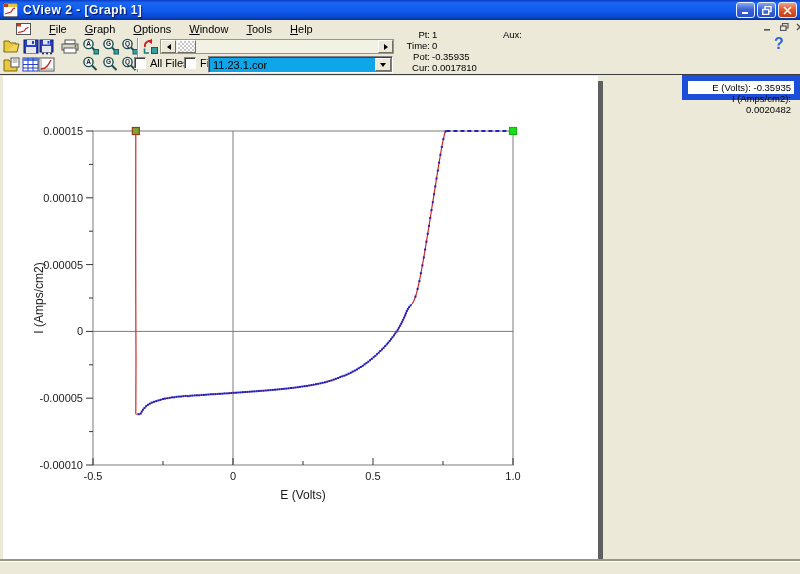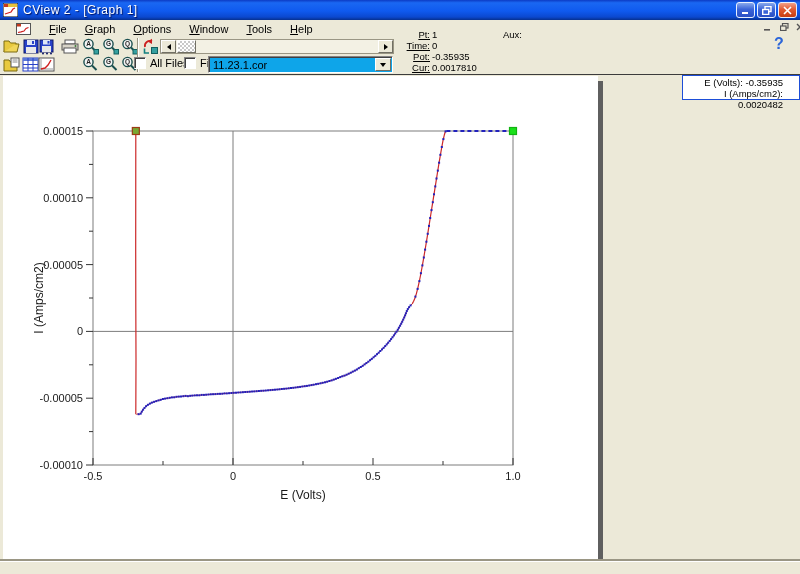--- a/index.html
+++ b/index.html
@@ -5,21 +5,21 @@
   * { margin:0; padding:0; box-sizing:border-box; }
   html,body { width:800px; height:574px; overflow:hidden; }
   body { font-family:"Liberation Sans", sans-serif; background:#ece9d8; position:relative; }
   .app { position:absolute; left:0; top:0; width:800px; height:574px; background:#ece9d8; }
 
   
   .titlebar { position:absolute; left:0; top:0; width:800px; height:20px;
     background:linear-gradient(180deg,#0c3bc4 0%,#1a67f2 14%,#0f5aef 55%,#0b48cf 85%,#06308f 100%);
     display:flex; align-items:center; }
   .app-icon { width:15px; height:14px; margin-left:3px; }
-  .title-text { color:#fff; font-size:12px; font-weight:normal; margin-left:5px;
+  .title-text { color:#fff; font-size:12px; font-weight:bold; margin-left:5px;
     text-shadow:1px 1px 1px #00125e; letter-spacing:0.5px; }
   .winbtns { position:absolute; right:3px; top:2px; display:flex; gap:2px; }
   .wbtn { width:19px; height:16px; border-radius:3px; border:1px solid #e8f0ff;
     background:linear-gradient(180deg,#89a9ec 0%,#3a64d8 45%,#2a50c4 100%);
     display:flex; align-items:center; justify-content:center; }
   .wbtn.close { background:linear-gradient(180deg,#f2a188 0%,#e25b33 45%,#c63d12 100%); }
 
   
   .menubar { position:absolute; left:12px; top:20px; width:800px; height:15px; background:#ece9d8;
     display:flex; align-items:flex-end; font-size:11px; }
@@ -55,31 +55,31 @@
   .combo { position:absolute; left:208px; top:21px; width:185px; height:17px; background:#0ea5e9;
     border:1px solid #848284; border-bottom-color:#fff; border-right-color:#fff;
     box-shadow:inset 1px 1px 0 #404040; font-size:11px; display:flex; align-items:center; }
   .combo-text { flex:1; padding-left:4px; }
   .combo-btn { width:16px; height:13px; margin:1px; background:#ece9d8; border:1px solid #fff;
     border-right-color:#716f64; border-bottom-color:#716f64; display:flex; align-items:center; justify-content:center; }
   .tri-d { width:0; height:0; border-left:3px solid transparent; border-right:3px solid transparent; border-top:4px solid #000; }
 
   .probe { position:absolute; left:398px; top:-6px; font-size:9.5px; line-height:11px; }
   .probe-row { display:flex; }
-  .probe-lbl { width:32px; text-align:right;text-decoration:underline; }
+  .probe-lbl { width:32px; text-align:right; }
   .probe-val { margin-left:2px; }
   .aux { position:absolute; left:503px; top:-6px; font-size:9.5px; }
   .help-q { position:absolute; left:774px; top:0px; color:#2b65d9; font-size:16px; font-weight:bold; }
 
   
   .client { position:absolute; left:0; top:76px; width:800px; height:485px; background:#ece9d8; }
   .page { position:absolute; left:3px; top:0px; width:595px; height:574px; background:#fff;
     box-shadow:5px 5px 0 0 #5f5f5f; }
   .readout { position:absolute; right:0; top:-1px; width:118px; height:25px; background:#fff;
-    border:1px solid #1d4ed8; font-size:9.5px; line-height:11px; text-align:right; padding:1px 16px 0 0; }
+    border:6px solid #1d4ed8; font-size:9.5px; line-height:11px; text-align:right; padding:1px 3px 0 0; }
 
   
   .statusbar { position:absolute; left:0; top:561px; width:800px; height:13px; background:#ece9d8;
     border-top:1px solid #fff; box-shadow:0 -2px 0 #9a9684; }
 
   svg text { font-family:"Liberation Sans", sans-serif; }
 </style>
 </head>
 <body>
 

